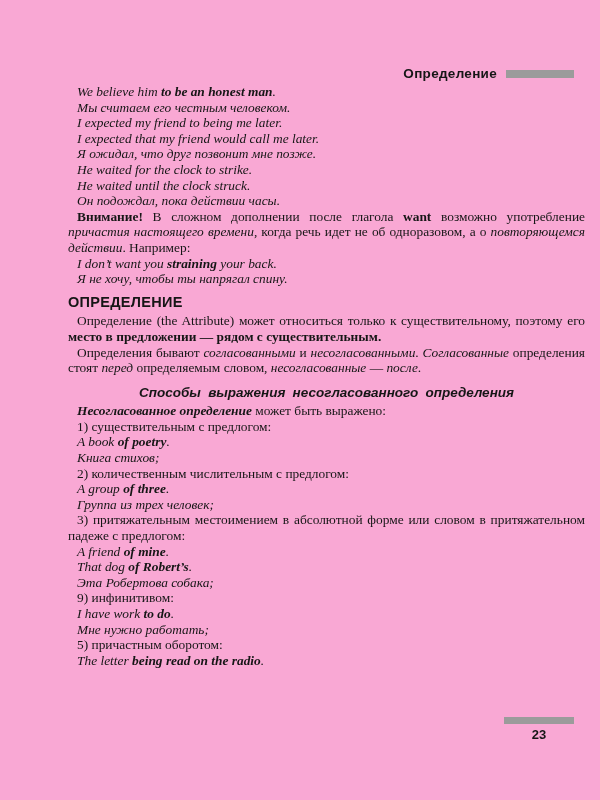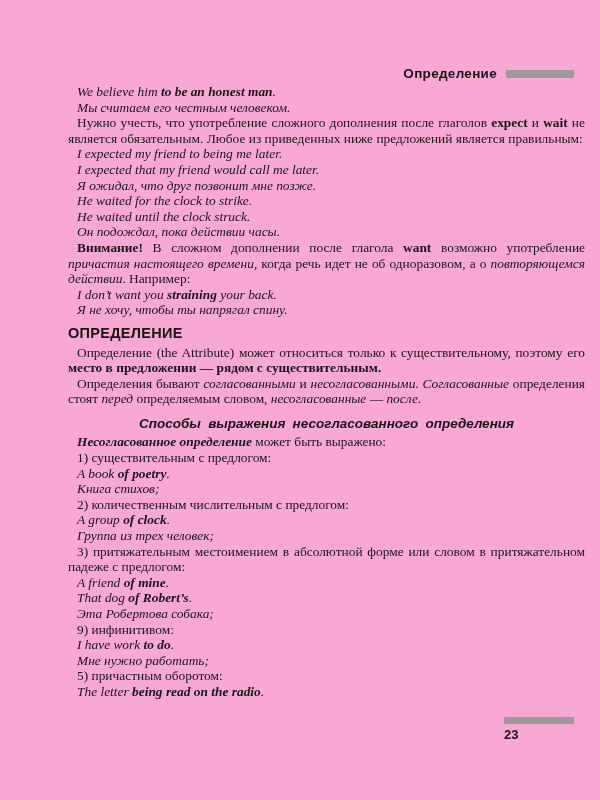--- a/index.html
+++ b/index.html
@@ -63,21 +63,21 @@
     font-style: italic;
   }
   .b { font-weight: bold; }
   .i { font-style: italic; }
   .footer {
     position: absolute;
     top: 717px;
     right: 70px;
     display: flex;
     flex-direction: column;
-    align-items: flex-start;
+    align-items: center;
   }
   .footer-rule {
     width: 70px;
     height: 7px;
     background: #9b9b9b;
   }
   .footer-page-number {
     font-family: "Liberation Sans", sans-serif;
     font-weight: bold;
     font-size: 13px;
@@ -89,40 +89,39 @@
 
 <div class="page">
   <div class="header">
     <span class="header-title">Определение</span>
     <span class="header-rule"></span>
   </div>
 
   <div class="content" id="content">
       <div class="ex"><span class="i">We believe him </span><span class="b i">to be an honest man</span><span class="i">.</span></div>
       <div class="ex"><span class="i">Мы считаем его честным человеком.</span></div>
-      <div class="p"><span>Нужно учесть, что употребление сложного дополнения после глаголов </span><span class="b">expect</span><span> и </span><span class="b">wait</span><span> не является обязательным. Любое из приведенных ниже предложений является правильным:</span></div>
       <div class="ex"><span class="i">I expected my friend to being me later.</span></div>
       <div class="ex"><span class="i">I expected that my friend would call me later.</span></div>
       <div class="ex"><span class="i">Я ожидал, что друг позвонит мне позже.</span></div>
       <div class="ex"><span class="i">He waited for the clock to strike.</span></div>
       <div class="ex"><span class="i">He waited until the clock struck.</span></div>
       <div class="ex"><span class="i">Он подождал, пока действии часы.</span></div>
       <div class="p"><span class="b">Внимание!</span><span> В сложном дополнении после глагола </span><span class="b">want</span><span> возможно употребление </span><span class="i">причастия настоящего времени</span><span>, когда речь идет не об одноразовом, а о </span><span class="i">повторяющемся действии</span><span>. Например:</span></div>
       <div class="ex"><span class="i">I don’t want you </span><span class="b i">straining</span><span class="i"> your back.</span></div>
       <div class="ex"><span class="i">Я не хочу, чтобы ты напрягал спину.</span></div>
       <div class="h1"><span>ОПРЕДЕЛЕНИЕ</span></div>
       <div class="p"><span>Определение (the Attribute) может относиться только к существительному, поэтому его </span><span class="b">место в предложении — рядом с существительным.</span></div>
       <div class="p"><span>Определения бывают </span><span class="i">согласованными</span><span> и </span><span class="i">несогласованными</span><span>. </span><span class="i">Согласованные</span><span> определения стоят </span><span class="i">перед</span><span> определяемым словом, </span><span class="i">несогласованные</span><span> — </span><span class="i">после</span><span>.</span></div>
       <div class="h2"><span>Способы выражения несогласованного определения</span></div>
       <div class="p"><span class="b i">Несогласованное определение</span><span> может быть выражено:</span></div>
       <div class="p"><span>1) существительным с предлогом:</span></div>
       <div class="ex"><span class="i">A book </span><span class="b i">of poetry</span><span class="i">.</span></div>
       <div class="ex"><span class="i">Книга стихов;</span></div>
       <div class="p"><span>2) количественным числительным с предлогом:</span></div>
-      <div class="ex"><span class="i">A group </span><span class="b i">of clock</span><span class="i">.</span></div>
+      <div class="ex"><span class="i">A group </span><span class="b i">of three</span><span class="i">.</span></div>
       <div class="ex"><span class="i">Группа из трех человек;</span></div>
       <div class="p"><span>3) притяжательным местоимением в абсолютной форме или словом в притяжательном падеже с предлогом:</span></div>
       <div class="ex"><span class="i">A friend </span><span class="b i">of mine</span><span class="i">.</span></div>
       <div class="ex"><span class="i">That dog </span><span class="b i">of Robert’s</span><span class="i">.</span></div>
       <div class="ex"><span class="i">Эта Робертова собака;</span></div>
       <div class="p"><span>9) инфинитивом:</span></div>
       <div class="ex"><span class="i">I have work </span><span class="b i">to do</span><span class="i">.</span></div>
       <div class="ex"><span class="i">Мне нужно работать;</span></div>
       <div class="p"><span>5) причастным оборотом:</span></div>
       <div class="ex"><span class="i">The letter </span><span class="b i">being read on the radio</span><span class="i">.</span></div>

